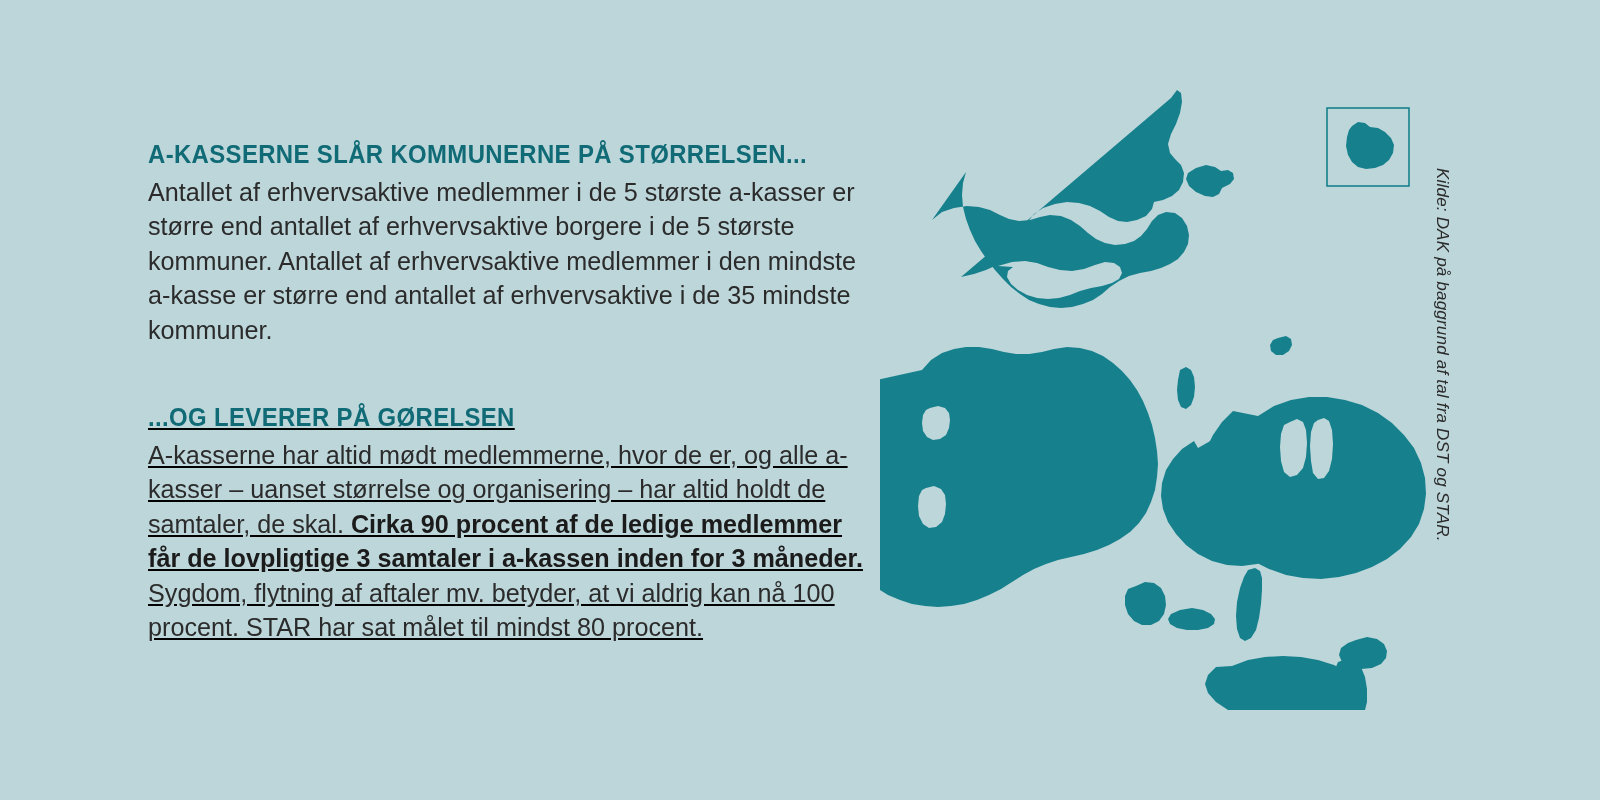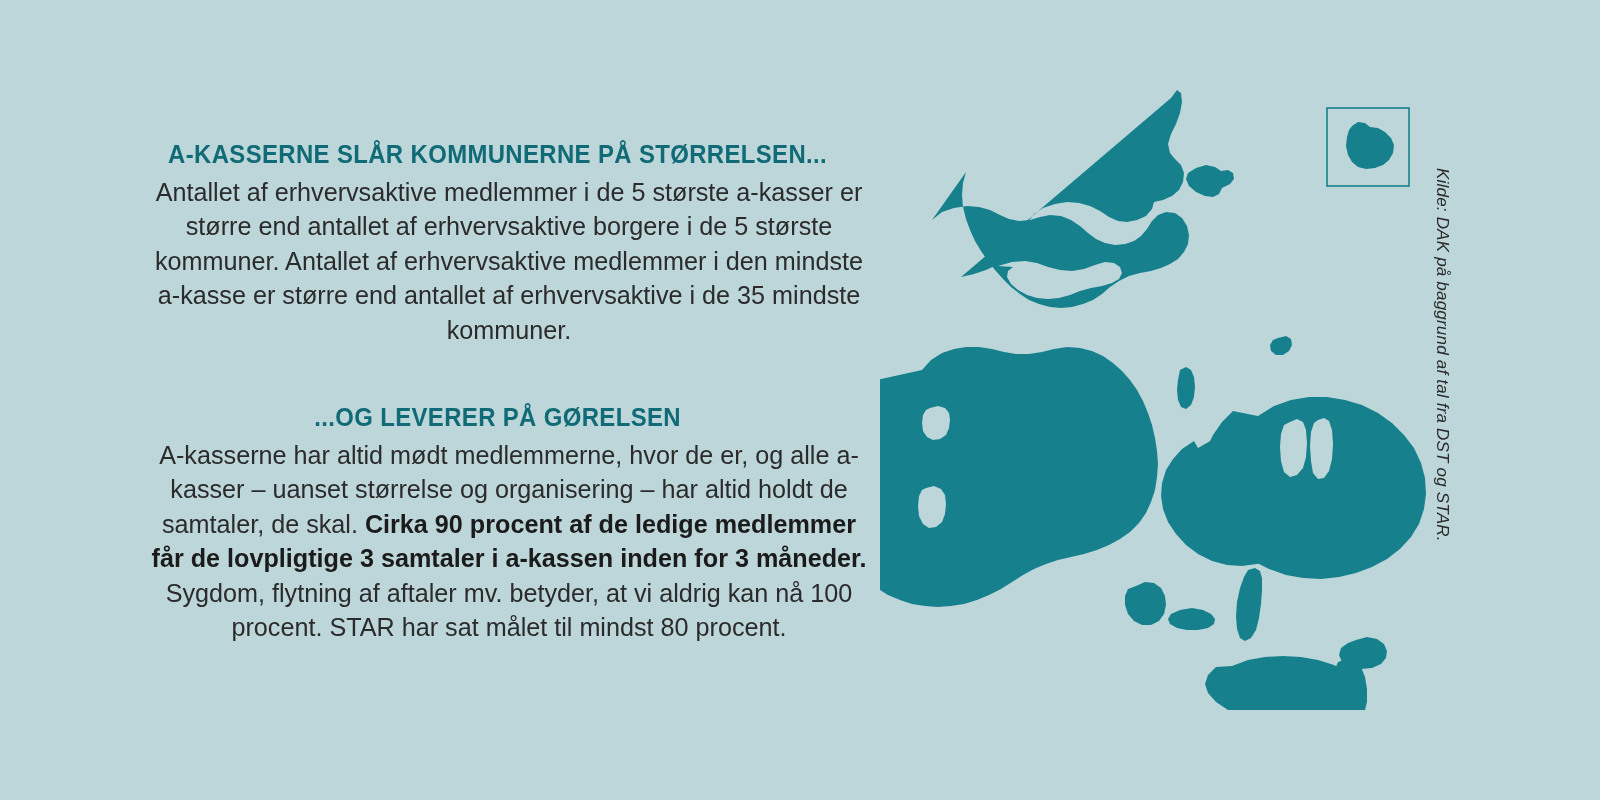--- a/index.html
+++ b/index.html
@@ -14,33 +14,33 @@
     font-family: "Liberation Sans", "DejaVu Sans", sans-serif;
     overflow: hidden;
     position: relative;
   }
 
   .canvas {
     position: relative;
     width: 1600px;
     height: 767px;
     background: #bdd6da;
-    text-align: center;
   }
 
   
   .text-column {
     position: absolute;
     left: 148px;
     top: 140px;
     width: 760px;
   }
 
   .block + .block {
     margin-top: 56px;
+    text-decoration: underline;
   }
 
   .heading {
     color: #106b76;
     font-family: "Liberation Sans Narrow", "Liberation Sans", "DejaVu Sans Condensed", sans-serif;
     font-size: 26px;
     font-weight: bold;
     letter-spacing: 0.4px;
     line-height: 1.1;
     margin: 0 0 6px 0;

